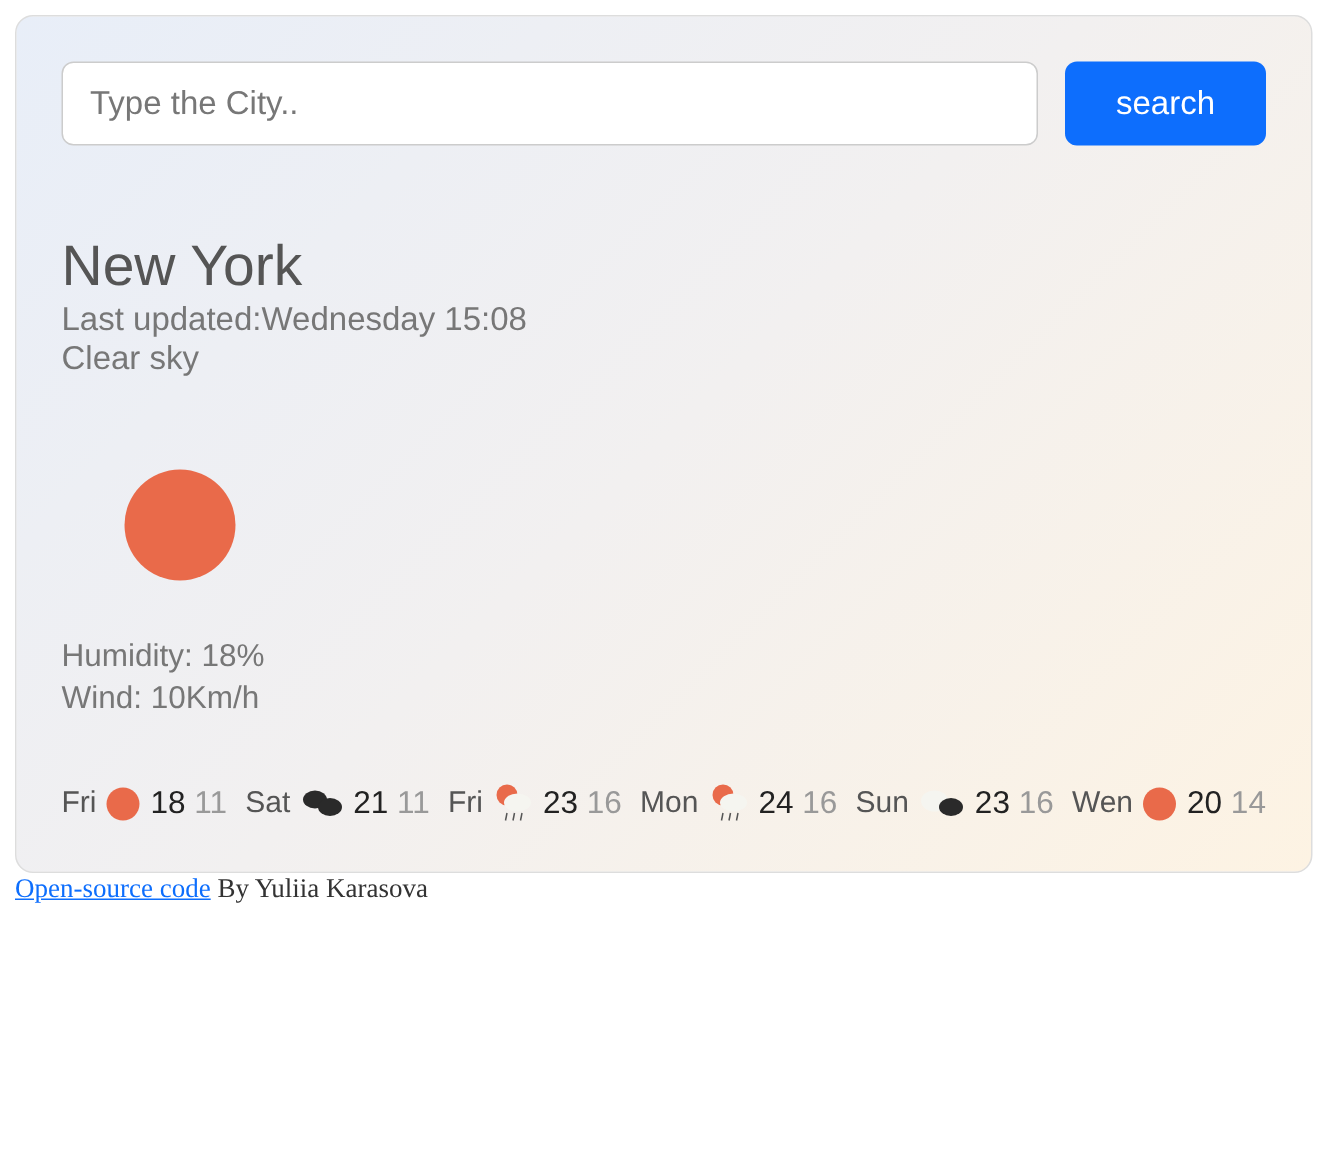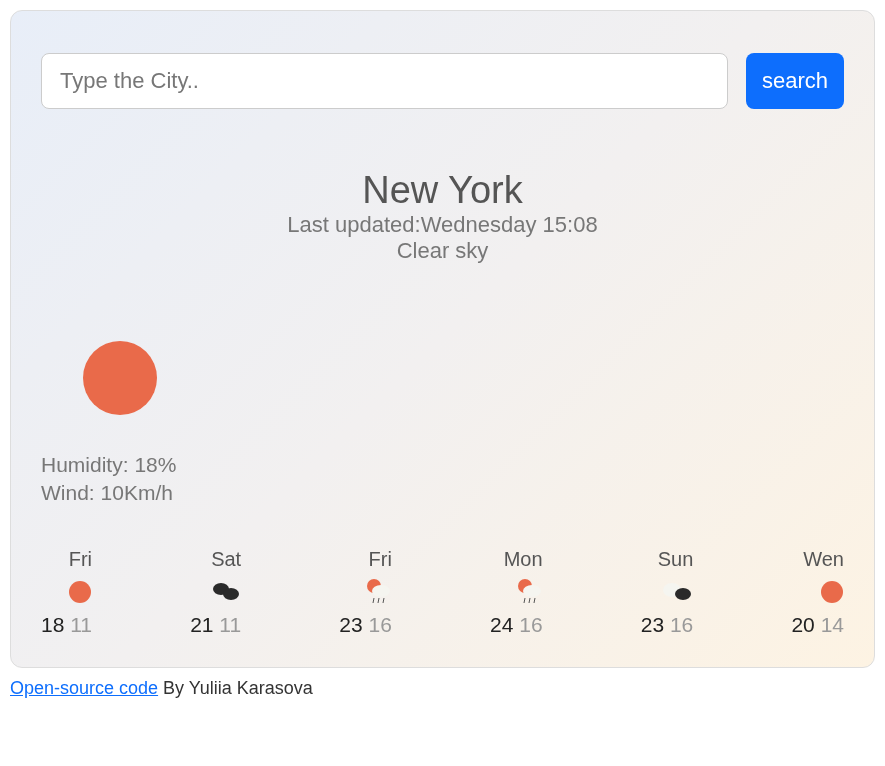--- a/index.html
+++ b/index.html
@@ -16,46 +16,45 @@
     .weather-card {
       border: 1px solid #ddd;
       border-radius: 12px;
       padding: 30px;
       background: linear-gradient(135deg, #e8eef8 0%, #f2f0f0 50%, #fdf3e3 100%);
     }
     .search-row {
       display: flex;
       gap: 18px;
       margin-bottom: 60px;
-      margin-top: 12px;
     }
     .search-input {
       flex: 1;
       padding: 14px 18px;
       font-size: 22px;
       border: 1px solid #ccc;
       border-radius: 8px;
       color: #555;
       background: #fff;
     }
     .search-input::placeholder {
       color: #777;
     }
     .search-button {
       background: #0d6efd;
       color: #fff;
       border: none;
       border-radius: 8px;
-      padding: 14px 16px;
+      padding: 14px 34px;
       font-size: 22px;
       cursor: pointer;
     }
     .header-info {
-      text-align: center;
-      margin-bottom: 75px;
+      text-align: left;
+      margin-bottom: 59px;
     }
     .city-name {
       font-size: 38px;
       color: #555;
       font-weight: 400;
     }
     .last-updated,
     .description {
       font-size: 22px;
       color: #777;
@@ -96,22 +95,22 @@
       font-size: 21px;
       line-height: 1.35;
       margin-bottom: 40px;
     }
     .forecast-row {
       display: flex;
       justify-content: space-between;
     }
     .forecast-day {
       display: flex;
-      flex-direction: column;
-      align-items: flex-end;
+      flex-direction: row;
+      align-items: center;
       gap: 6px;
     }
     .forecast-day-name {
       font-size: 20px;
       color: #555;
     }
     .forecast-icon-wrap {
       height: 30px;
       display: flex;
       align-items: center;
@@ -120,23 +119,24 @@
     .forecast-temps {
       font-size: 21px;
     }
     .forecast-max {
       color: #222;
     }
     .forecast-min {
       color: #999;
     }
     .footer {
-      margin-top: 10px;
+      margin-top: 0;
       font-size: 18px;
       color: #333;
+      font-family: Liberation Serif, serif;
     }
     .footer a {
       color: #0d6efd;
       text-decoration: underline;
     }
   </style>
 </head>
 <body>
 
 <div class="weather-card">

